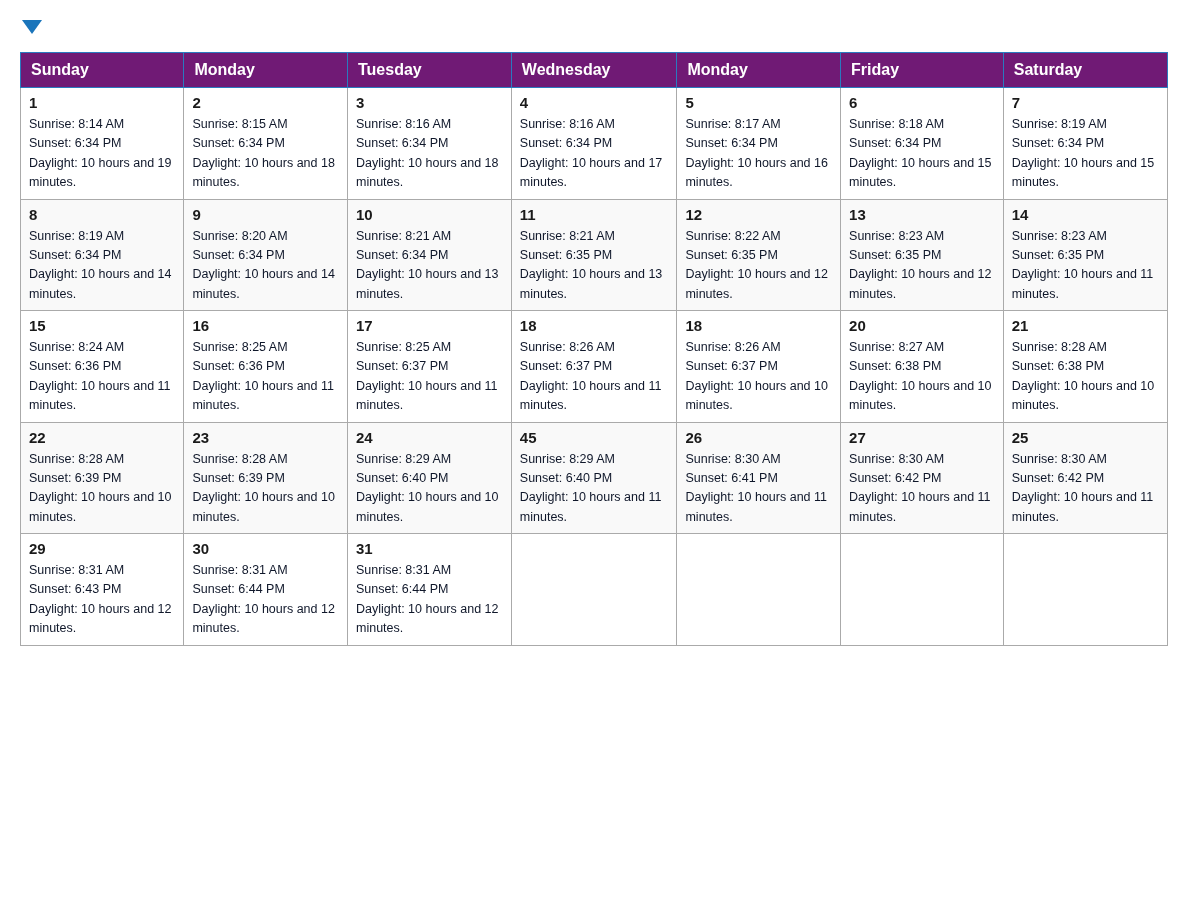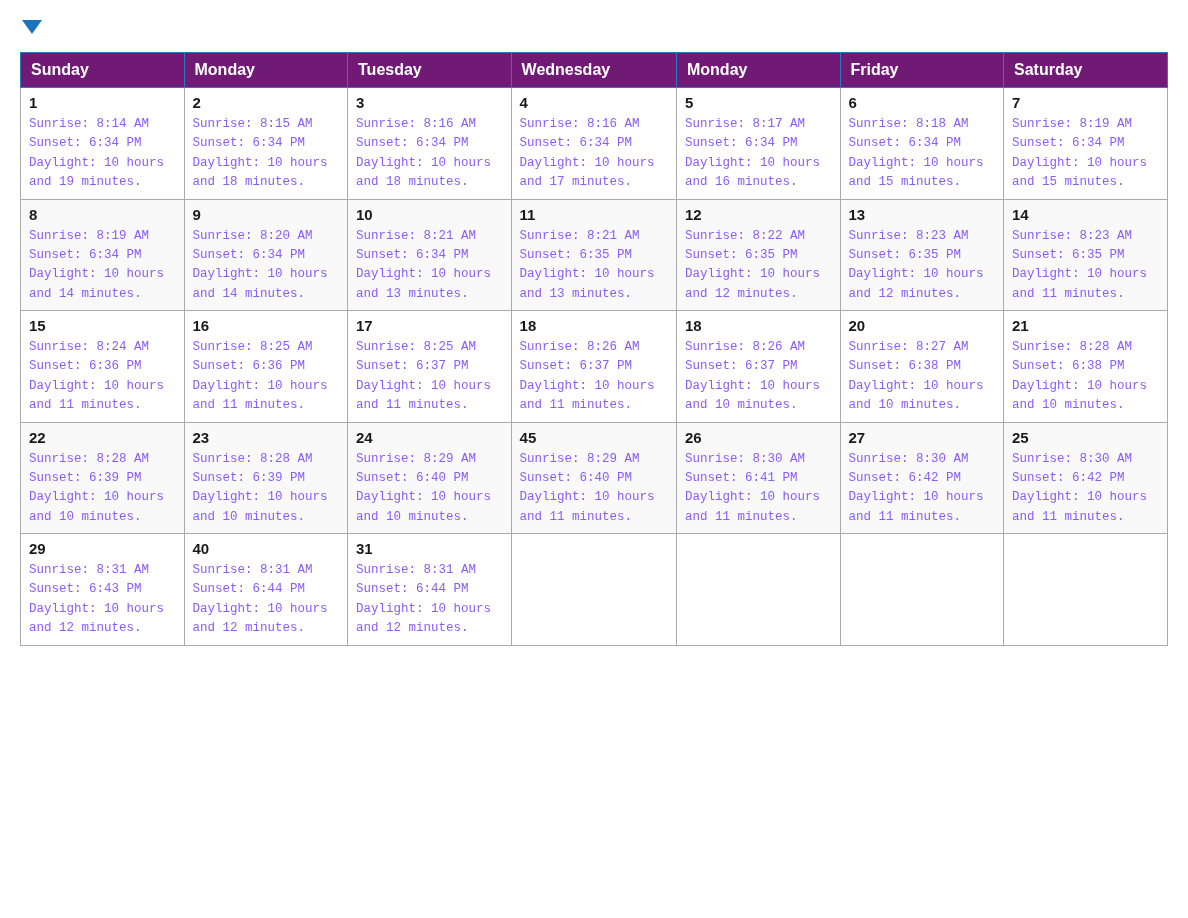--- a/index.html
+++ b/index.html
@@ -83,23 +83,22 @@
       min-height: 100px;
     }
     .day-number {
       font-size: 15px;
       font-weight: bold;
       color: #1a1a1a;
       margin-bottom: 4px;
     }
     .day-info {
       font-size: 12.5px;
-      color: #8b5cf6;
+      color: #0f172a;
       line-height: 1.55;
-      font-family: Liberation Mono, monospace;
     }
     .empty-cell {
       background: #fff;
     }
     tr:nth-child(even) td {
       background-color: #f9f9f9;
     }
     tr:nth-child(odd) td {
       background-color: #fff;
     }
@@ -261,21 +260,21 @@
           <div class="day-number">25</div>
           <div class="day-info">Sunrise: 8:30 AM<br>Sunset: 6:42 PM<br>Daylight: 10 hours and 11 minutes.</div>
         </td>
       </tr>
       <tr>
         <td>
           <div class="day-number">29</div>
           <div class="day-info">Sunrise: 8:31 AM<br>Sunset: 6:43 PM<br>Daylight: 10 hours and 12 minutes.</div>
         </td>
         <td>
-          <div class="day-number">40</div>
+          <div class="day-number">30</div>
           <div class="day-info">Sunrise: 8:31 AM<br>Sunset: 6:44 PM<br>Daylight: 10 hours and 12 minutes.</div>
         </td>
         <td>
           <div class="day-number">31</div>
           <div class="day-info">Sunrise: 8:31 AM<br>Sunset: 6:44 PM<br>Daylight: 10 hours and 12 minutes.</div>
         </td>
         <td class="empty-cell"></td>
         <td class="empty-cell"></td>
         <td class="empty-cell"></td>
         <td class="empty-cell"></td>

